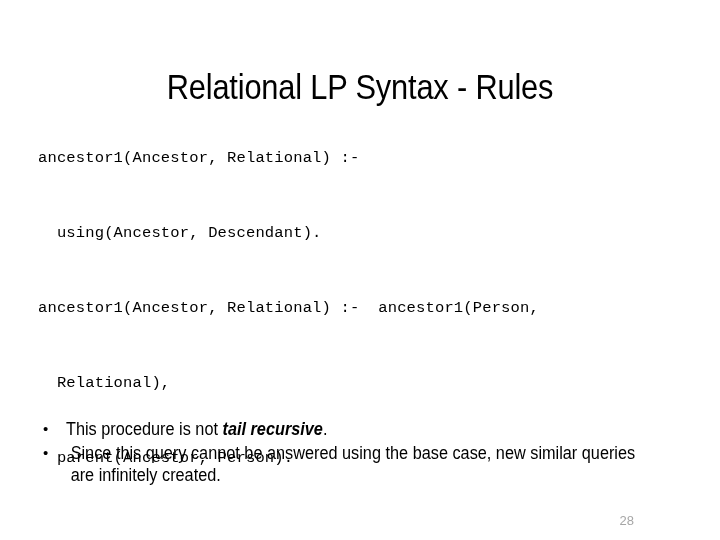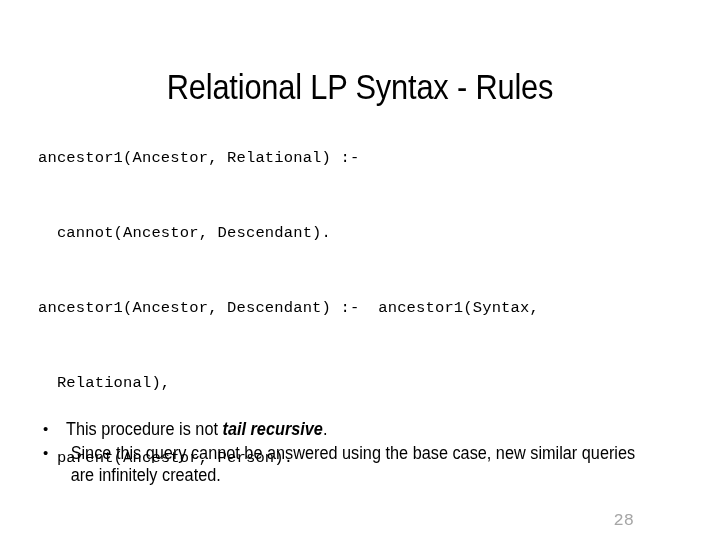--- a/index.html
+++ b/index.html
@@ -97,38 +97,38 @@
   }
   .note-item.second .note-text {
     padding-left: 5px;
   }
 
   
   .page-number {
     position: absolute;
     right: 22px;
     bottom: 12px;
-    font-family: Liberation Mono, monospace;
-    font-size: 17px;
+    font-family: Liberation Sans, sans-serif;
+    font-size: 13px;
     color: #a6a6a6;
     line-height: 14px;
     margin-top: 46px;
   }
 </style>
 </head>
 <body>
 
 <div class="slide">
 
   <h1 class="slide-title">Relational LP Syntax - Rules</h1>
 
   <div class="code-block">
     <div class="code-line">ancestor1(Ancestor, Relational) :-</div>
-    <div class="code-line">  cannot(Ancestor, Descendant).</div>
-    <div class="code-line">ancestor1(Ancestor, Descendant) :-  ancestor1(Syntax,</div>
+    <div class="code-line">  using(Ancestor, Descendant).</div>
+    <div class="code-line">ancestor1(Ancestor, Relational) :-  ancestor1(Person,</div>
     <div class="code-line">  Relational),</div>
     <div class="code-line">  parent(Ancestor, Person).</div>
     <div class="code-line blank"></div>
     
     
     
     
     
     
     

